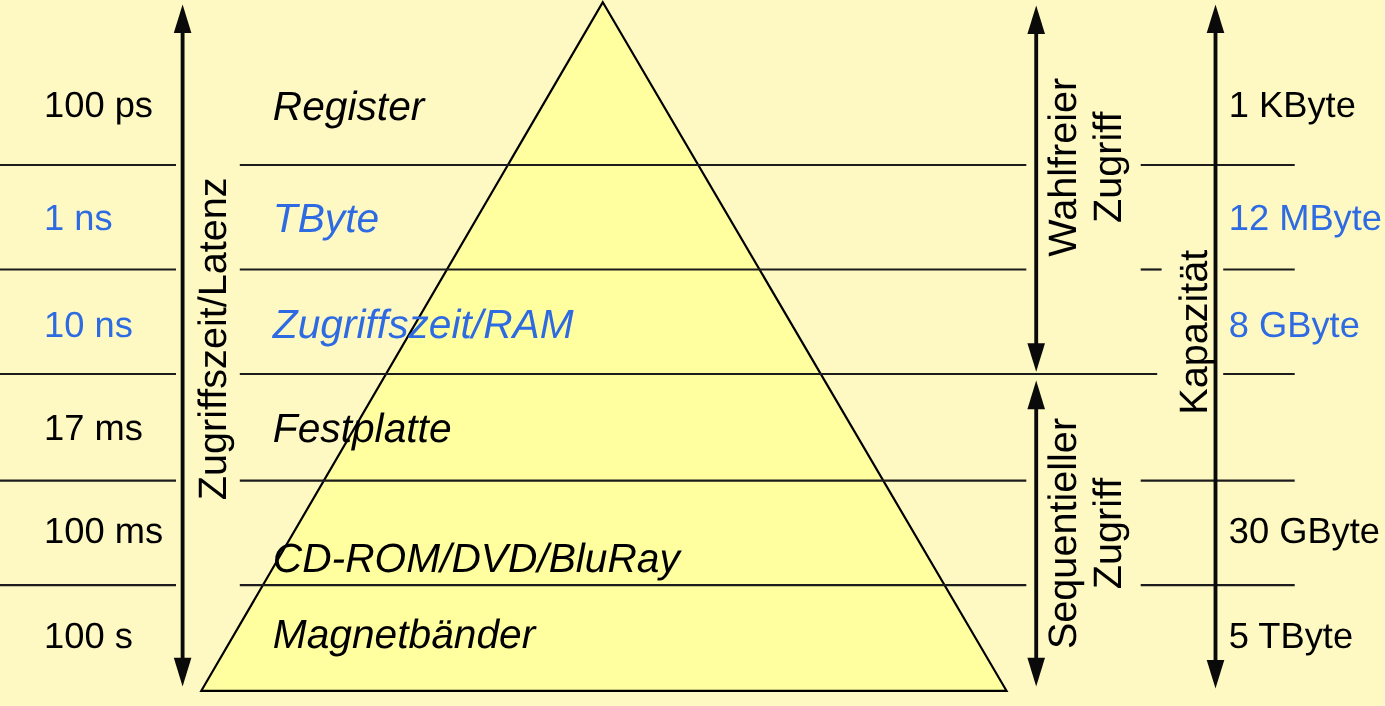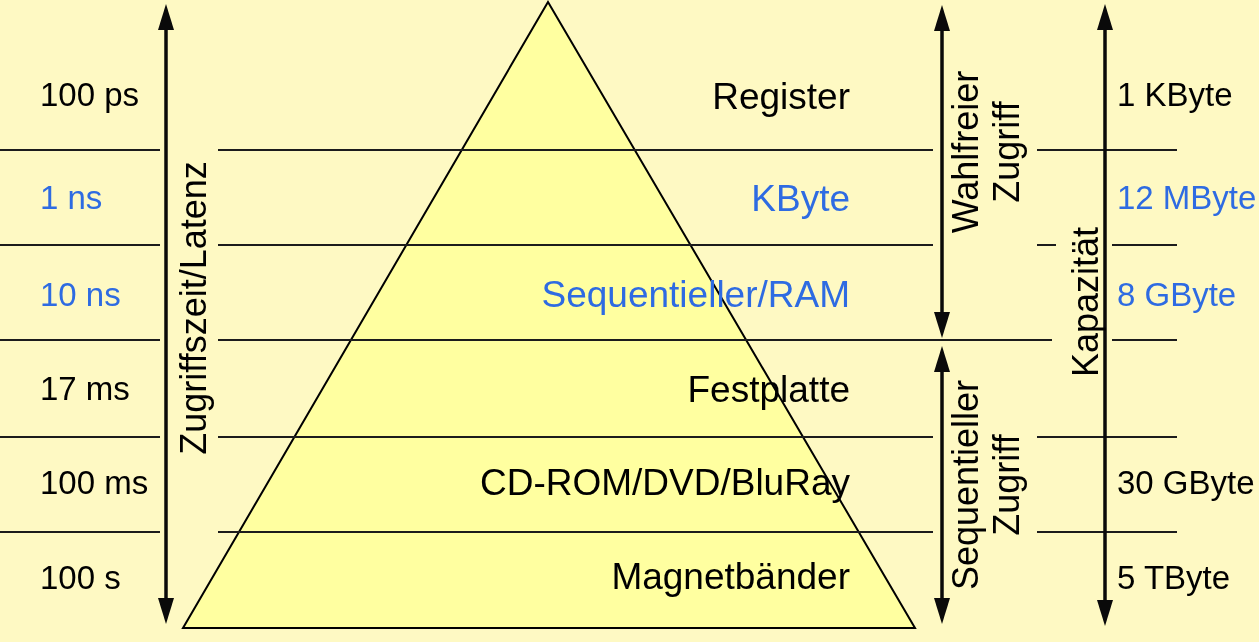--- a/index.html
+++ b/index.html
@@ -30,21 +30,22 @@
     font-size: 33px;
     height: 44px;
     line-height: 44px;
   }
   .level {
     font-size: 37px;
     height: 46px;
     line-height: 46px;
     left: 248px;
     width: 602px;
-    text-align: right;
+    text-align: left;
+    font-style: italic;
   }
   .blue { color: var(--highlight-text, #2E6BE2); }
   .vlabel {
     position: absolute;
     transform: translate(-50%, -50%) rotate(-90deg);
     transform-origin: center center;
     font-size: 36px;
     line-height: 41px;
     text-align: center;
     white-space: nowrap;
@@ -114,24 +115,24 @@
   </svg>
 
   <div class="txt value lat-col" style="top:73px">100 ps</div>
   <div class="txt value lat-col blue" style="top:176px">1 ns</div>
   <div class="txt value lat-col blue" style="top:273px">10 ns</div>
   <div class="txt value lat-col" style="top:367px">17 ms</div>
   <div class="txt value lat-col" style="top:461px">100 ms</div>
   <div class="txt value lat-col" style="top:556px">100 s</div>
 
   <div class="txt level" style="top:74px">Register</div>
-  <div class="txt level blue" style="top:176px">KByte</div>
-  <div class="txt level blue" style="top:272px">Sequentieller/RAM</div>
+  <div class="txt level blue" style="top:176px">TByte</div>
+  <div class="txt level blue" style="top:272px">Zugriffszeit/RAM</div>
   <div class="txt level" style="top:367px">Festplatte</div>
-  <div class="txt level" style="top:460px">CD-ROM/DVD/BluRay</div>
+  <div class="txt level" style="top:485px">CD-ROM/DVD/BluRay</div>
   <div class="txt level" style="top:554px">Magnetbänder</div>
 
   <div class="txt value cap-col" style="top:73px">1 KByte</div>
   <div class="txt value cap-col blue" style="top:176px">12 MByte</div>
   <div class="txt value cap-col blue" style="top:273px">8 GByte</div>
   <div class="txt value cap-col" style="top:461px">30 GByte</div>
   <div class="txt value cap-col" style="top:556px">5 TByte</div>
 
   <div class="vlabel" style="left:193px; top:308px">Zugriffszeit/Latenz</div>
 

